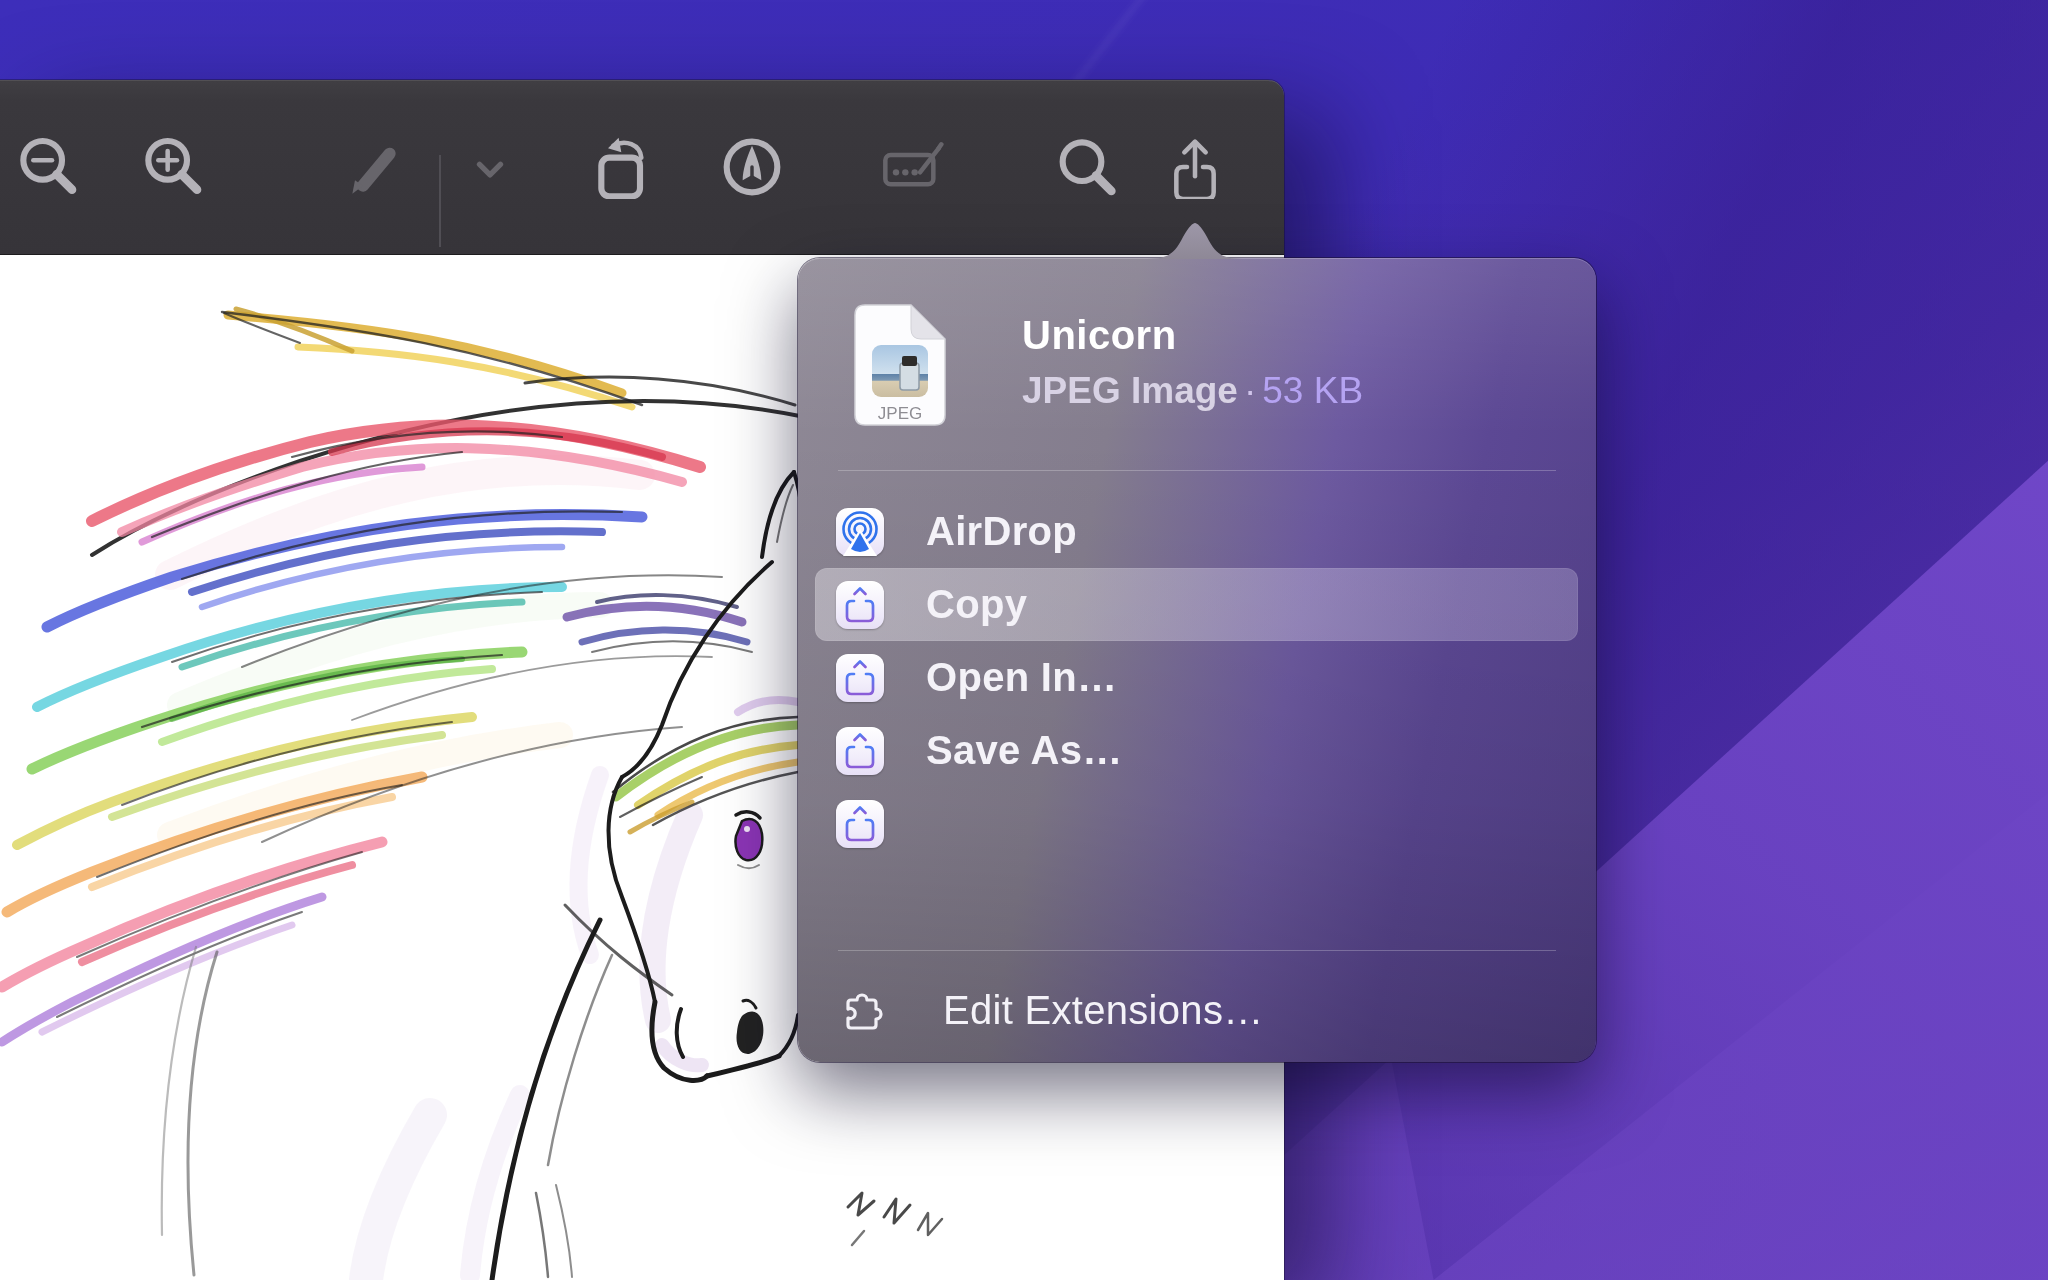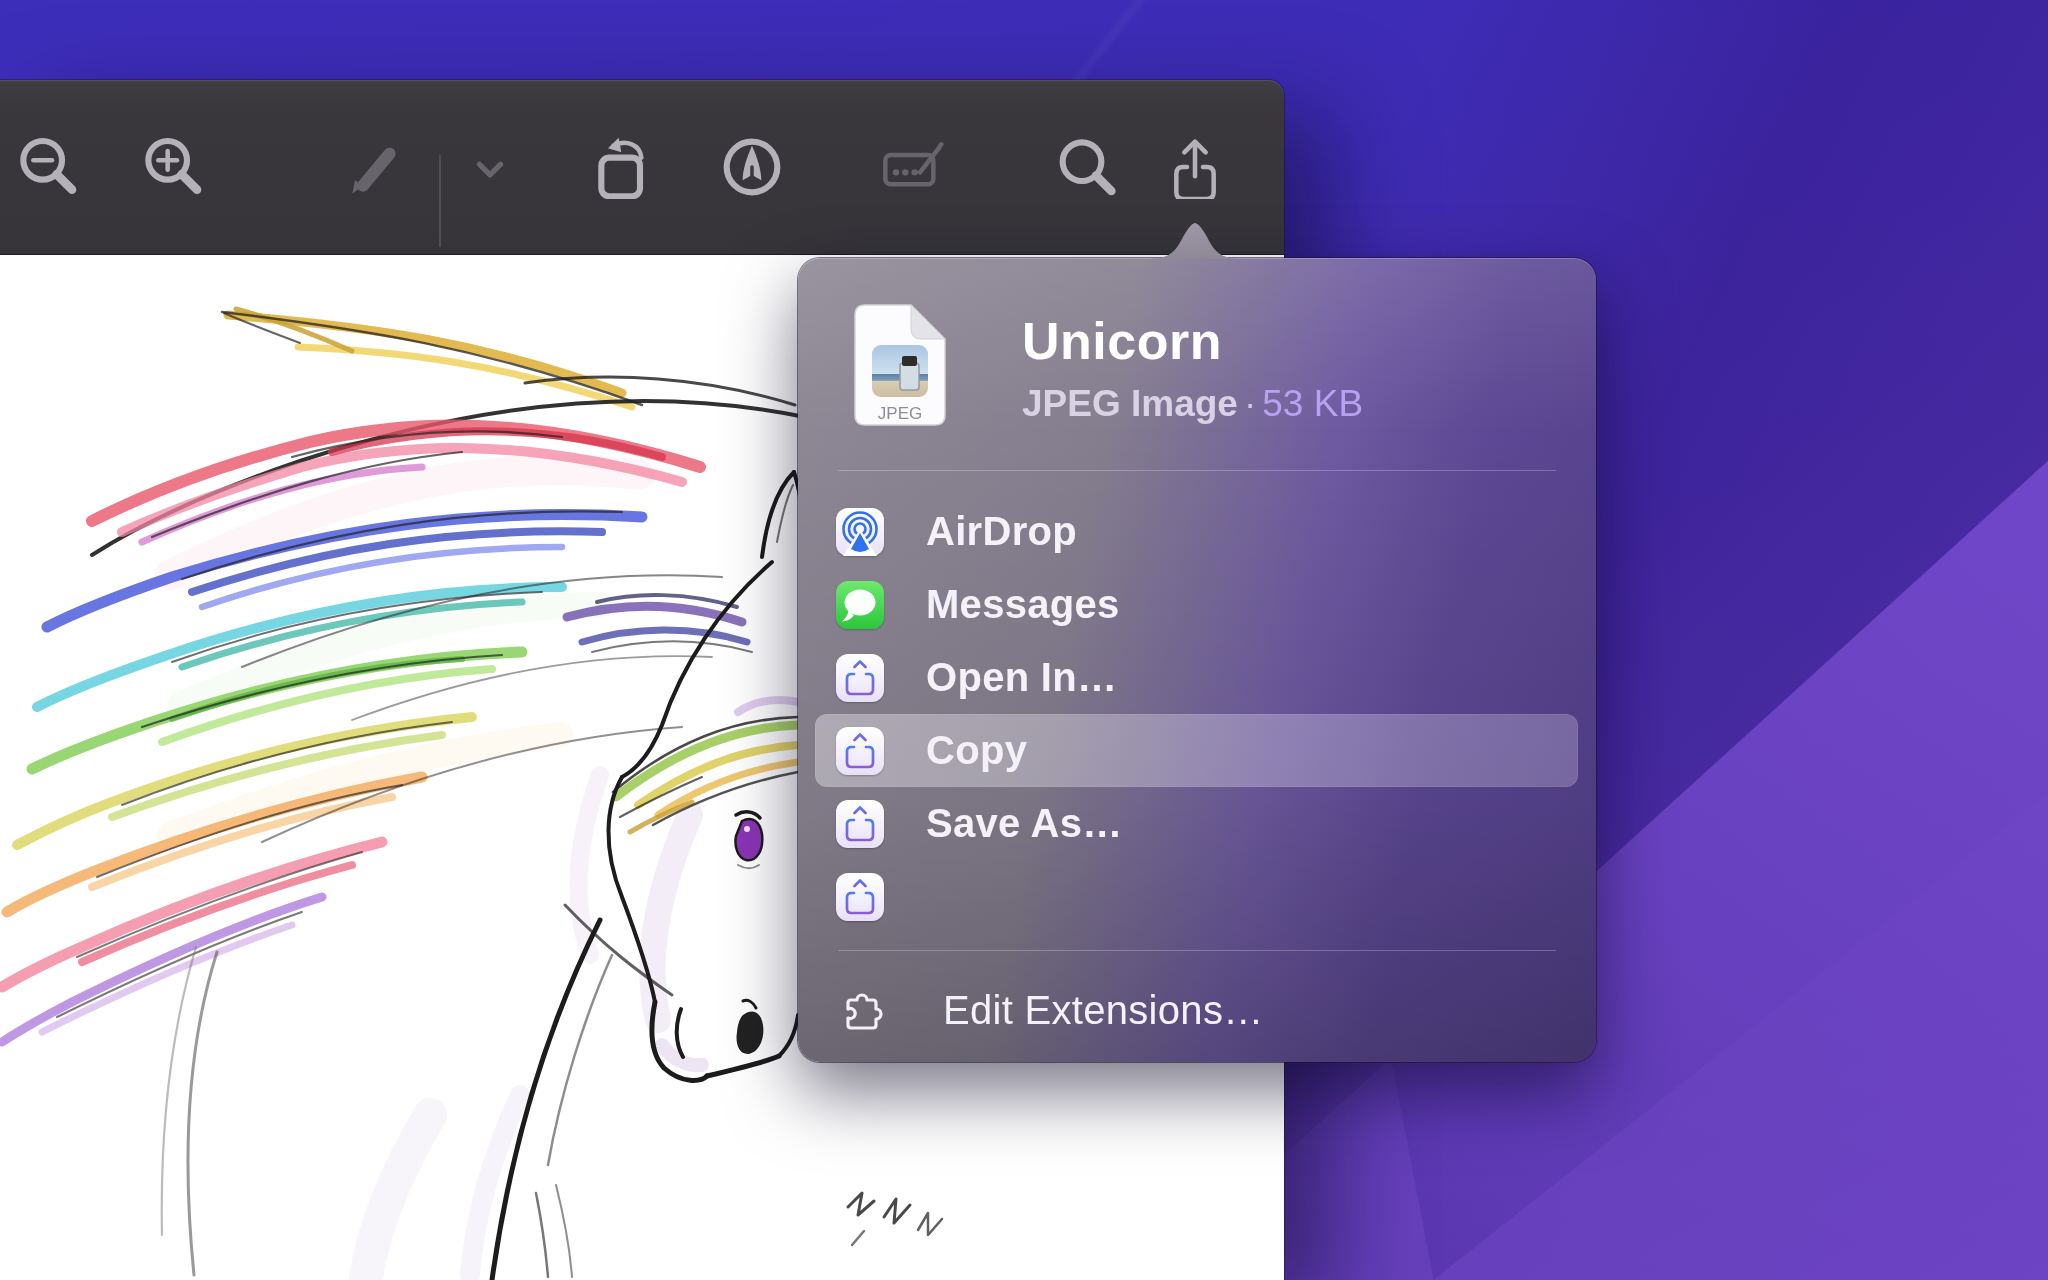--- a/index.html
+++ b/index.html
@@ -44,21 +44,21 @@
     border-radius:22px;
     background:
       linear-gradient(180deg,rgba(255,255,255,.10) 0%,rgba(255,255,255,0) 22%,rgba(0,0,0,.08) 68%,rgba(0,0,0,.22) 100%),
       linear-gradient(101deg,#8e8895 0%,#847d8e 36%,#6d5aa0 60%,#5c4894 76%,#53408a 100%);
     box-shadow:0 0 0 1px rgba(25,16,48,.55), 0 30px 70px rgba(10,5,35,.55), inset 0 1px 0 rgba(255,255,255,.22);
     z-index:5;}
   .notch{position:absolute;left:345px;top:-39px;width:104px;height:40px;}
   .file-row{position:absolute;left:55px;top:45px;display:flex;align-items:flex-start;}
   .file-icon{width:94px;height:124px;position:relative;flex:0 0 auto;text-align:right;}
   .file-text{margin-left:75px;padding-top:10px;}
-  .file-name{font-size:52px;font-weight:bold;color:#ffffff;line-height:1.1;letter-spacing:.5px;}
+  .file-name{font-size:40px;font-weight:bold;color:#ffffff;line-height:1.1;letter-spacing:.5px;}
   .file-meta{margin-top:14px;font-size:37px;line-height:1.1;}
   .file-meta .ftype{color:#d8d2e4;font-weight:bold;}
   .file-meta .fsep{color:#cfc4ea;padding:0 6px;}
   .file-meta .fsize{color:#b5a3f2;}
   .pop-divider{position:absolute;left:40px;right:40px;height:1px;background:rgba(255,255,255,.24);}
   .menu{position:absolute;left:17px;right:18px;top:237px;font-weight:bold;}
   .menu-row{position:relative;height:73px;display:flex;align-items:center;border-radius:12px;cursor:pointer;}
   .menu-row.highlight{background:linear-gradient(90deg,rgba(252,250,255,.36) 0%,rgba(240,234,252,.24) 100%);
     box-shadow:inset 0 0 0 1px rgba(255,255,255,.08);}
   .mi{width:48px;height:48px;margin-left:21px;flex:0 0 auto;border-radius:12px;position:relative;}
@@ -304,42 +304,20 @@
               <circle cx="24" cy="21" r="11"></circle>
               <circle cx="24" cy="21" r="16.5"></circle>
           </g>
           <path d="M24,21 L7,48 H41 Z" fill="#ffffff" stroke="none"></path>
           <path d="M24,25 L15,41 Q24,47 33,41 Z" fill="#2f72ec" stroke="none"></path>
         </svg>
       </div>
       <div class="menu-label">AirDrop</div>
     </div>
 
-    <div class="menu-row">
-      <div class="mi sq-green">
-        <svg viewBox="0 0 48 48">
-          <ellipse cx="24" cy="21.5" rx="15.5" ry="13" fill="#fbfffb"></ellipse>
-          <path d="M12.5,30 C11.5,35 9,38 5.5,40.5 C11,40.5 15.5,37.5 18,34.5 Z" fill="#fbfffb"></path>
-        </svg>
-      </div>
-      <div class="menu-label">Messages</div>
-    </div>
-
-    <div class="menu-row">
-      <div class="mi sq-white">
-        <svg viewBox="0 0 48 48">
-          <g fill="none" stroke="url(#pg1)" stroke-width="2.7" stroke-linecap="round" stroke-linejoin="round">
-            <path d="M18,20 h-2.5 q-4.5,0 -4.5,4.5 v11 q0,4.5 4.5,4.5 h17 q4.5,0 4.5,-4.5 v-11 q0,-4.5 -4.5,-4.5 h-2.5"></path>
-            <line x1="24" y1="26" x2="24" y2="8"></line>
-              <path d="M18.5,13 L24,7.5 L29.5,13"></path>
-          </g>
-        </svg>
-      </div>
-      <div class="menu-label">Open In…</div>
-    </div>
 
     <div class="menu-row highlight">
       <div class="mi sq-white">
         <svg viewBox="0 0 48 48">
           <defs>
               <linearGradient id="pg1" x1="0" y1="0" x2="0" y2="1">
             <stop offset="0" stop-color="#4f7df5"></stop>
                 <stop offset="1" stop-color="#8a5cd8"></stop>
               </linearGradient>
             </defs>
@@ -356,20 +334,33 @@
     <div class="menu-row">
       <div class="mi sq-white">
         <svg viewBox="0 0 48 48">
           <g fill="none" stroke="url(#pg1)" stroke-width="2.7" stroke-linecap="round" stroke-linejoin="round">
             <path d="M18,20 h-2.5 q-4.5,0 -4.5,4.5 v11 q0,4.5 4.5,4.5 h17 q4.5,0 4.5,-4.5 v-11 q0,-4.5 -4.5,-4.5 h-2.5"></path>
             <line x1="24" y1="26" x2="24" y2="8"></line>
               <path d="M18.5,13 L24,7.5 L29.5,13"></path>
           </g>
         </svg>
       </div>
+      <div class="menu-label">Open In…</div>
+    </div>
+
+    <div class="menu-row">
+      <div class="mi sq-white">
+        <svg viewBox="0 0 48 48">
+          <g fill="none" stroke="url(#pg1)" stroke-width="2.7" stroke-linecap="round" stroke-linejoin="round">
+            <path d="M18,20 h-2.5 q-4.5,0 -4.5,4.5 v11 q0,4.5 4.5,4.5 h17 q4.5,0 4.5,-4.5 v-11 q0,-4.5 -4.5,-4.5 h-2.5"></path>
+            <line x1="24" y1="26" x2="24" y2="8"></line>
+              <path d="M18.5,13 L24,7.5 L29.5,13"></path>
+          </g>
+        </svg>
+      </div>
       <div class="menu-label">Save As…</div>
     </div>
 
     <div class="menu-row">
       <div class="mi sq-white">
         <svg viewBox="0 0 48 48">
           <g fill="none" stroke="url(#pg1)" stroke-width="2.7" stroke-linecap="round" stroke-linejoin="round">
             <path d="M18,20 h-2.5 q-4.5,0 -4.5,4.5 v11 q0,4.5 4.5,4.5 h17 q4.5,0 4.5,-4.5 v-11 q0,-4.5 -4.5,-4.5 h-2.5"></path>
             <line x1="24" y1="26" x2="24" y2="8"></line>
               <path d="M18.5,13 L24,7.5 L29.5,13"></path>

